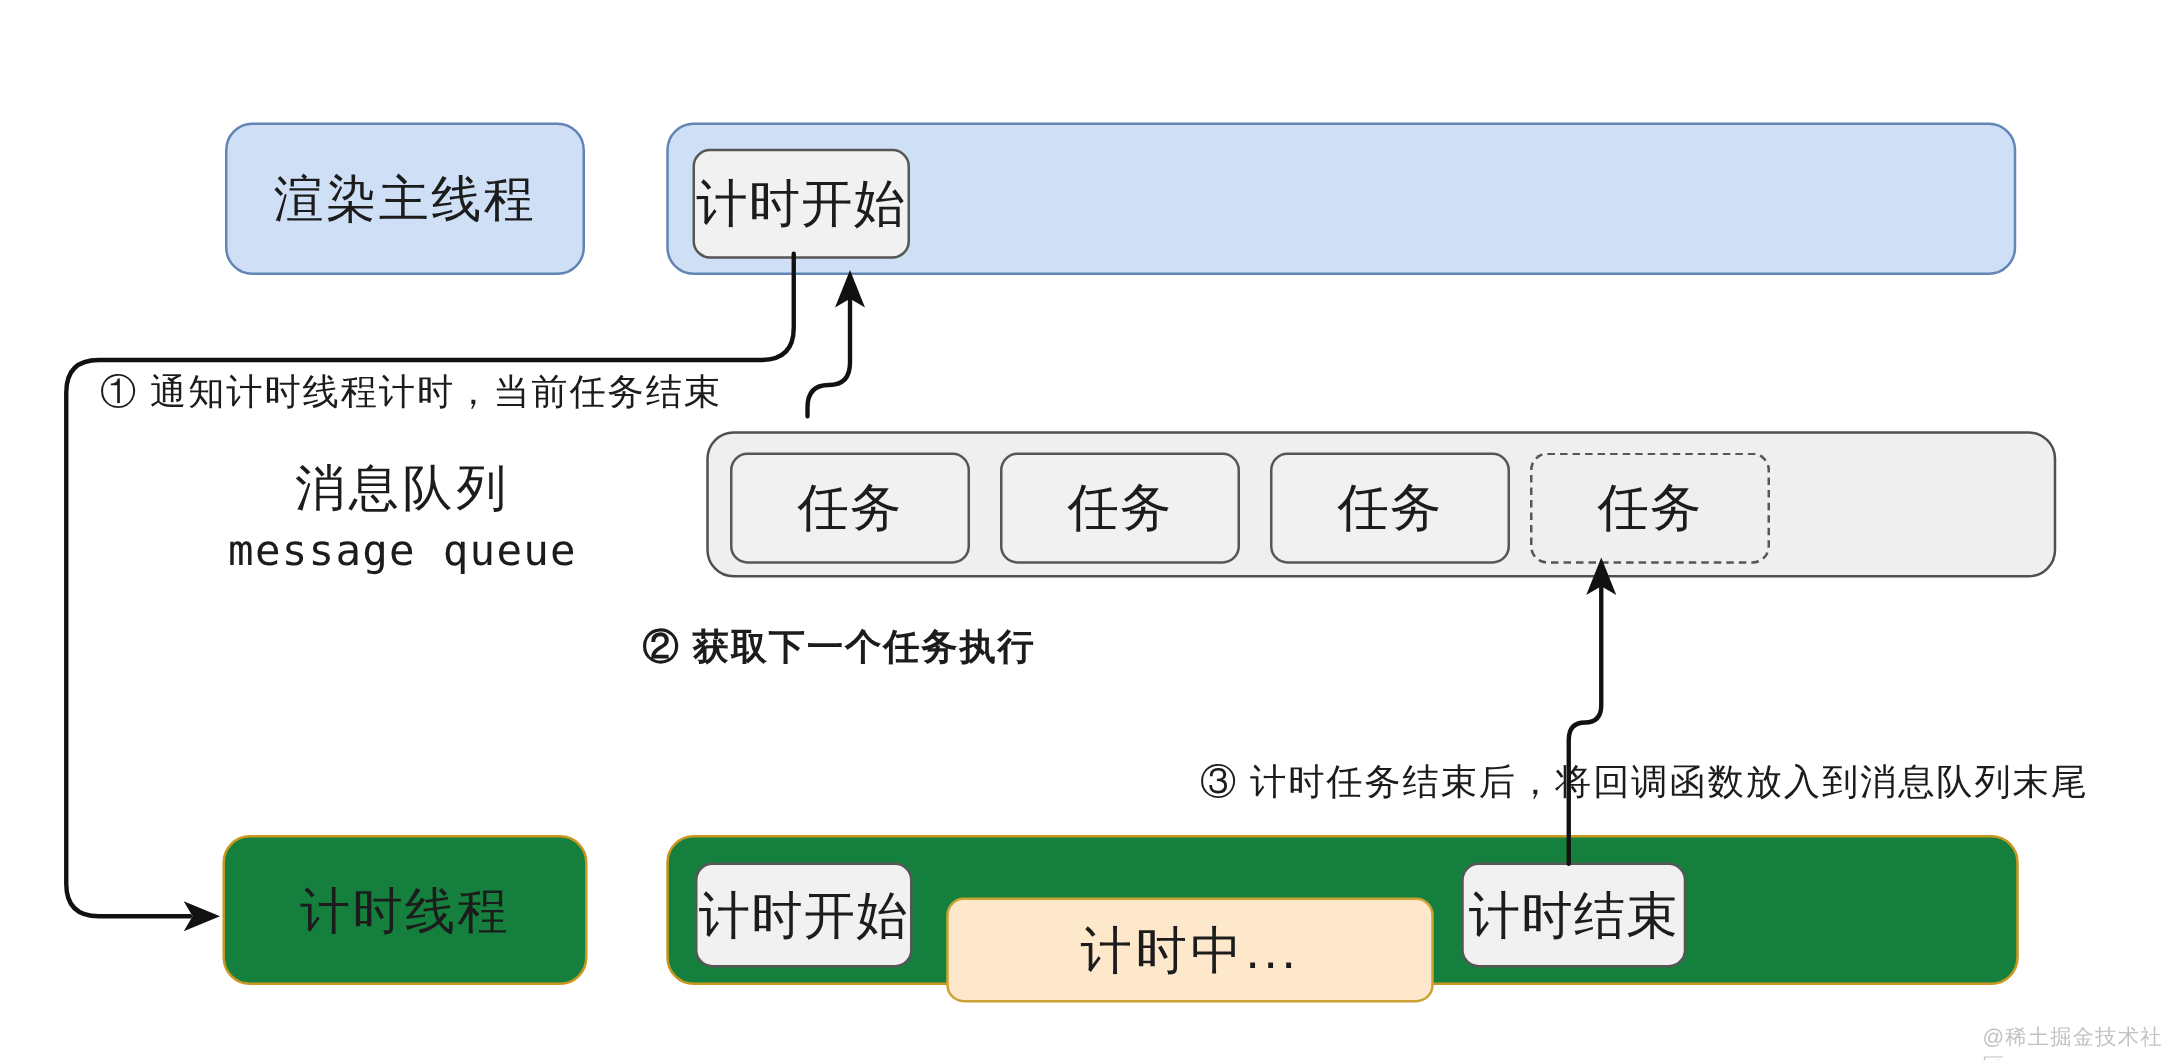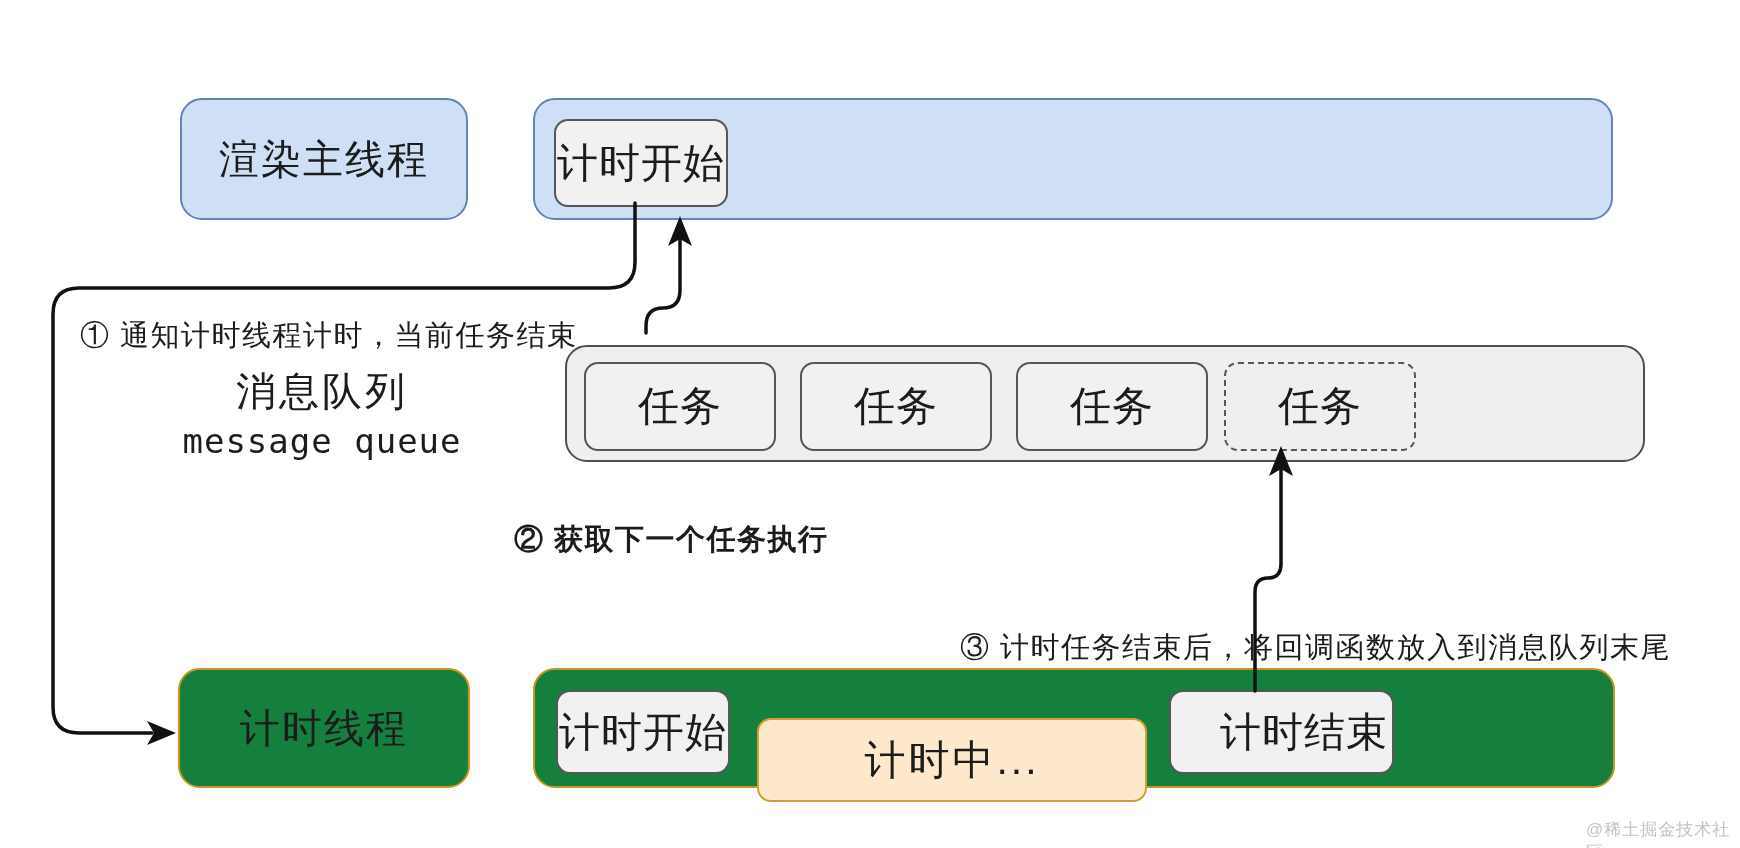--- a/index.html
+++ b/index.html
@@ -29,21 +29,21 @@
     font-size:41px;letter-spacing:1px;
   }
   .chip.dashed{background:transparent;border:2.5px dashed #565656;}
   .chip.timing{background:#fde8cb;border:2.5px solid #cda235;letter-spacing:3px;}
 
   
   .mq-label{width:344px;text-align:center;line-height:1.15;}
   .mq-label .zh{font-size:40px;font-weight:500;letter-spacing:3px;}
   .mq-label .en{font-size:34px;font-family:"DejaVu Sans Mono",monospace;margin-top:8px;letter-spacing:1px;}
 
-  .note{font-size:29px;letter-spacing:1.5px;white-space:nowrap;margin-top:22px;}
+  .note{font-size:29px;letter-spacing:1.5px;white-space:nowrap;}
 
   .watermark{font-size:17px;color:#c2c2c2;letter-spacing:1px;}
 
   svg.wires{position:absolute;left:0;top:0;z-index:5;pointer-events:none;}
 </style>
 </head>
 <body>
 
 <div class="canvas">
 
@@ -87,21 +87,21 @@
     <span>计时线程</span>
   </div>
 
   <div class="abs track orange" style="left:533px;top:668px;width:1082px;height:120px;">
     <div class="chip" style="position:absolute;left:21px;top:20px;width:170px;height:80px;">
       <span>计时开始</span>
     </div>
     <div class="chip timing" style="position:absolute;left:222px;top:20px;width:386px;height:80px;margin-top:28px;">
       <span>计时中...</span>
     </div>
-    <div class="chip" style="position:absolute;left:634px;top:20px;width:176px;height:80px;padding-left:45px;">
+    <div class="chip" style="position:absolute;left:634px;top:20px;width:176px;height:80px;">
       <span>计时结束</span>
     </div>
   </div>
 
   <div class="abs watermark" style="left:1562px;top:818px;margin-left:24px;">@稀土掘金技术社区</div>
 
   <svg class="wires" width="1740" height="848" viewBox="0 0 1740 848">
 
     <g>
       <path d="M635,203 V262 Q635,288 609,288 H79 Q53,288 53,314 V707 Q53,733 79,733 H152" fill="none" stroke="#111111" stroke-width="3.5" stroke-linecap="round"></path>

